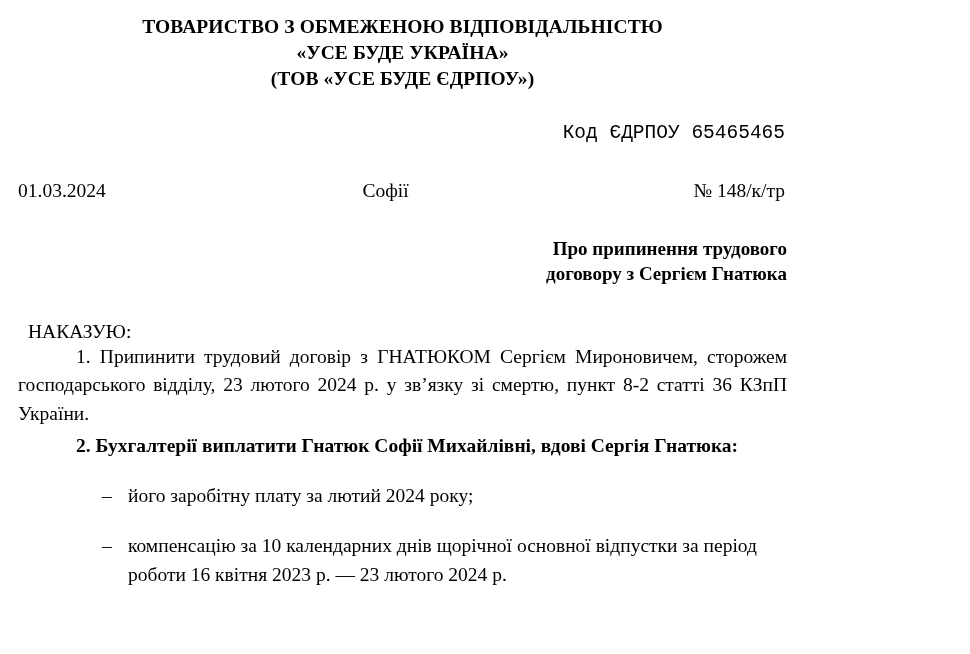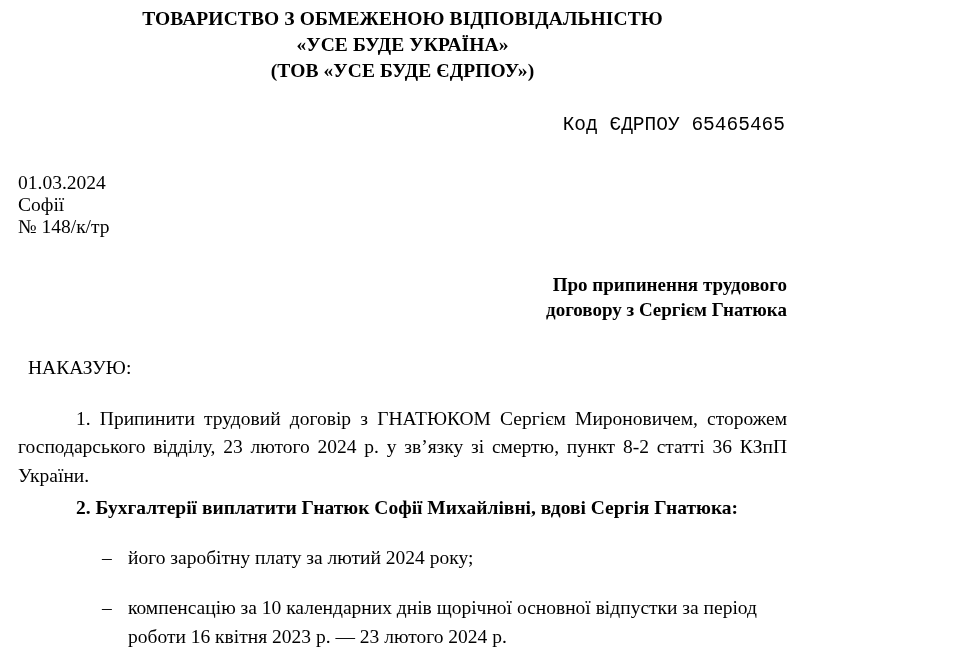--- a/index.html
+++ b/index.html
@@ -11,21 +11,21 @@
     width: 970px;
     height: 654px;
     font-family: "Liberation Serif", "DejaVu Serif", serif;
     color: #000000;
     overflow: hidden;
   }
   .page {
     width: 855px;
     height: 654px;
     box-sizing: border-box;
-    padding: 4px 68px 0 18px;
+    padding: 12px 68px 0 18px;
     position: relative;
   }
   .org-header {
     text-align: center;
     font-weight: bold;
     font-size: 19.5px;
     line-height: 1.33;
     letter-spacing: 0.1px;
     margin: 0;
     padding-top: 2px;
@@ -47,21 +47,20 @@
     letter-spacing: 4.5px;
     margin-top: 36px;
   }
   .meta-row {
     display: flex;
     justify-content: space-between;
     align-items: baseline;
     font-size: 19.5px;
     margin-top: 36px;
     padding-right: 2px;
-    flex-direction: column;
   }
   .meta-row .meta-date { flex: 0 0 auto; }
   .meta-row .meta-city {
     flex: 1 1 auto;
     text-align: center;
     padding-right: 28px;
   }
   .meta-row .meta-number { flex: 0 0 auto; }
   .subject {
     font-weight: bold;
@@ -73,21 +72,20 @@
   .command {
     font-size: 19.5px;
     margin-top: 34px;
     margin-left: 10px;
   }
   .body-par {
     font-size: 19.5px;
     line-height: 1.45;
     text-align: justify;
     text-justify: inter-word;
-    margin-top: 26px;
     text-indent: 58px;
   }
   .body-par.tight {
     margin-top: 4px;
     font-weight: bold;
   }
   .bullet-item {
     display: flex;
     font-size: 19.5px;
     line-height: 1.45;

